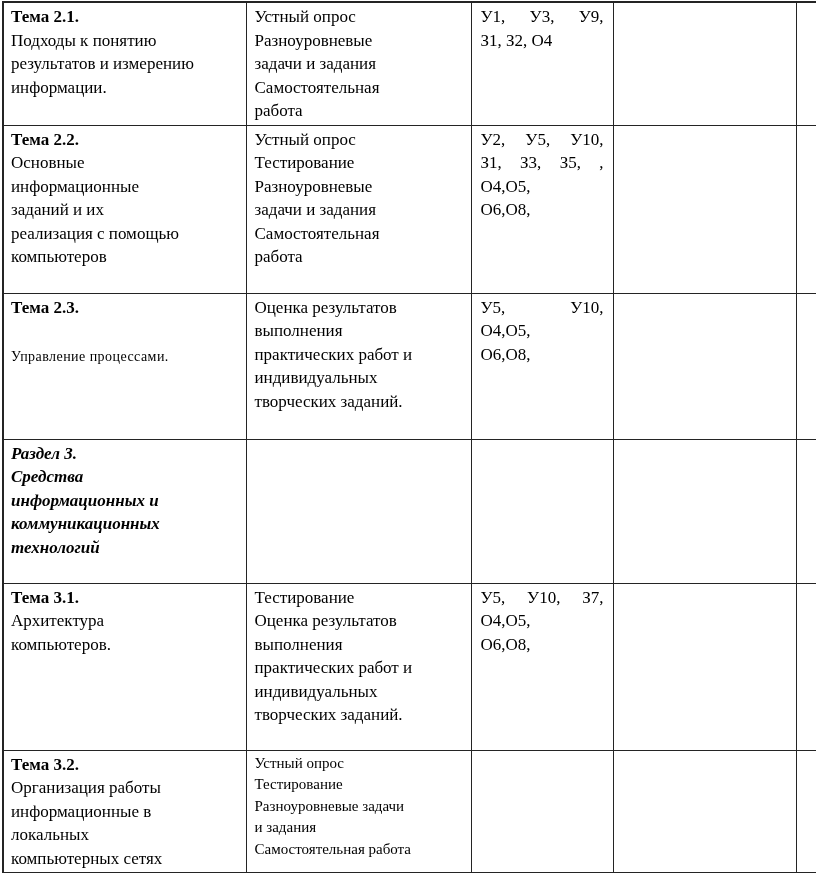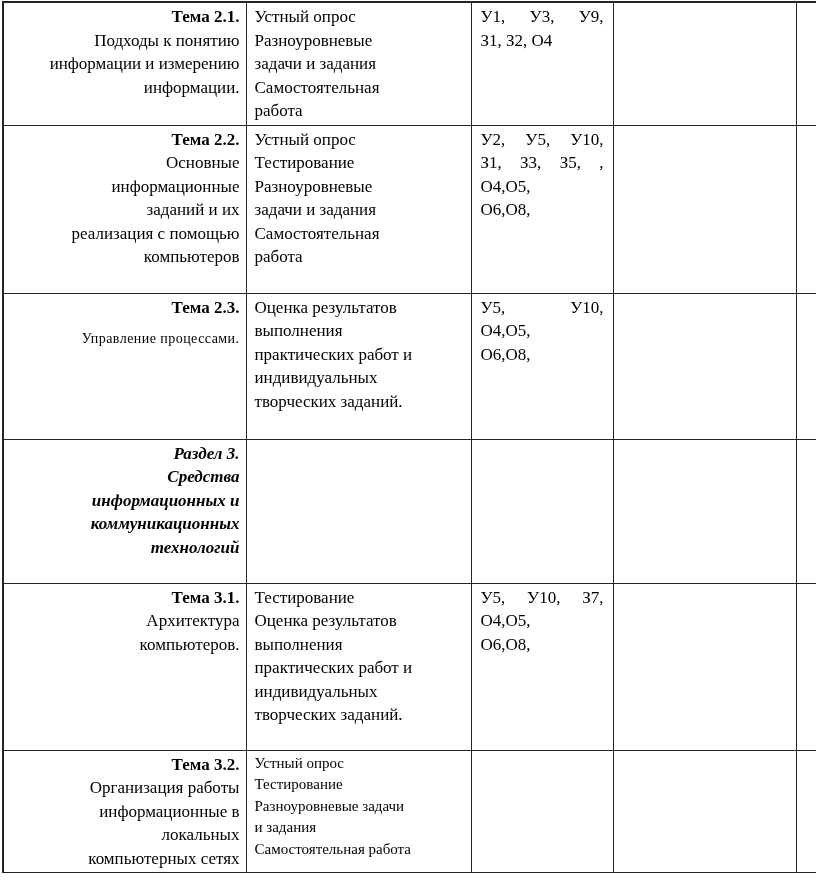--- a/index.html
+++ b/index.html
@@ -36,40 +36,40 @@
     font-size: 17px;
     line-height: 23.5px;
   }
   tr.h1 td { height: 118px; }
   tr.h2 td { height: 168px; margin-left: 36px; }
   tr.h3 td { height: 146px; }
   tr.h4 td { height: 144px; }
   tr.h5 td { height: 167px; }
   tr.h6 td { height: 122px; }
 
-  td.topic-cell  { padding-left: 7px;  padding-right: 6px; text-align: right; }
+  td.topic-cell  { padding-left: 7px;  padding-right: 6px; }
   td.assess-cell { padding-right: 6px; }
   td.codes-cell  { padding-left: 9px;  padding-right: 9px; }
 
   .line { white-space: nowrap; }
   .line.stretch {
     white-space: normal;
     text-align: justify;
     text-align-last: justify;
   }
   .title { font-weight: bold; }
 
   
   tr.section-row .topic-cell .line { font-weight: bold; font-style: italic; }
 
   
   td.topic-small .lines .line {
     font-size: 14px;
     letter-spacing: 0.45px;
-    margin-top: 10px;
+    margin-top: 28px;
     line-height: 20px;
   }
   
   td.assess-small .line {
     font-size: 15px;
     line-height: 21.5px;
   }
 </style>
 </head>
 <body>
@@ -83,21 +83,21 @@
       <col style="width:183px">
       <col style="width:40px">
     </colgroup>
 
     <tbody>
         <tr class="h1">
       <td class="topic-cell">
         <div class="line title">Тема 2.1.</div>
         <div class="lines">
               <div class="line">Подходы к понятию</div>
-              <div class="line">информации и измерению</div>
+              <div class="line">результатов и измерению</div>
               <div class="line">информации.</div>
             </div>
       </td>
       <td class="assess-cell">
             <div class="line">Устный опрос</div>
             <div class="line">Разноуровневые</div>
             <div class="line">задачи и задания</div>
             <div class="line">Самостоятельная</div>
             <div class="line">работа</div>
           </td>

